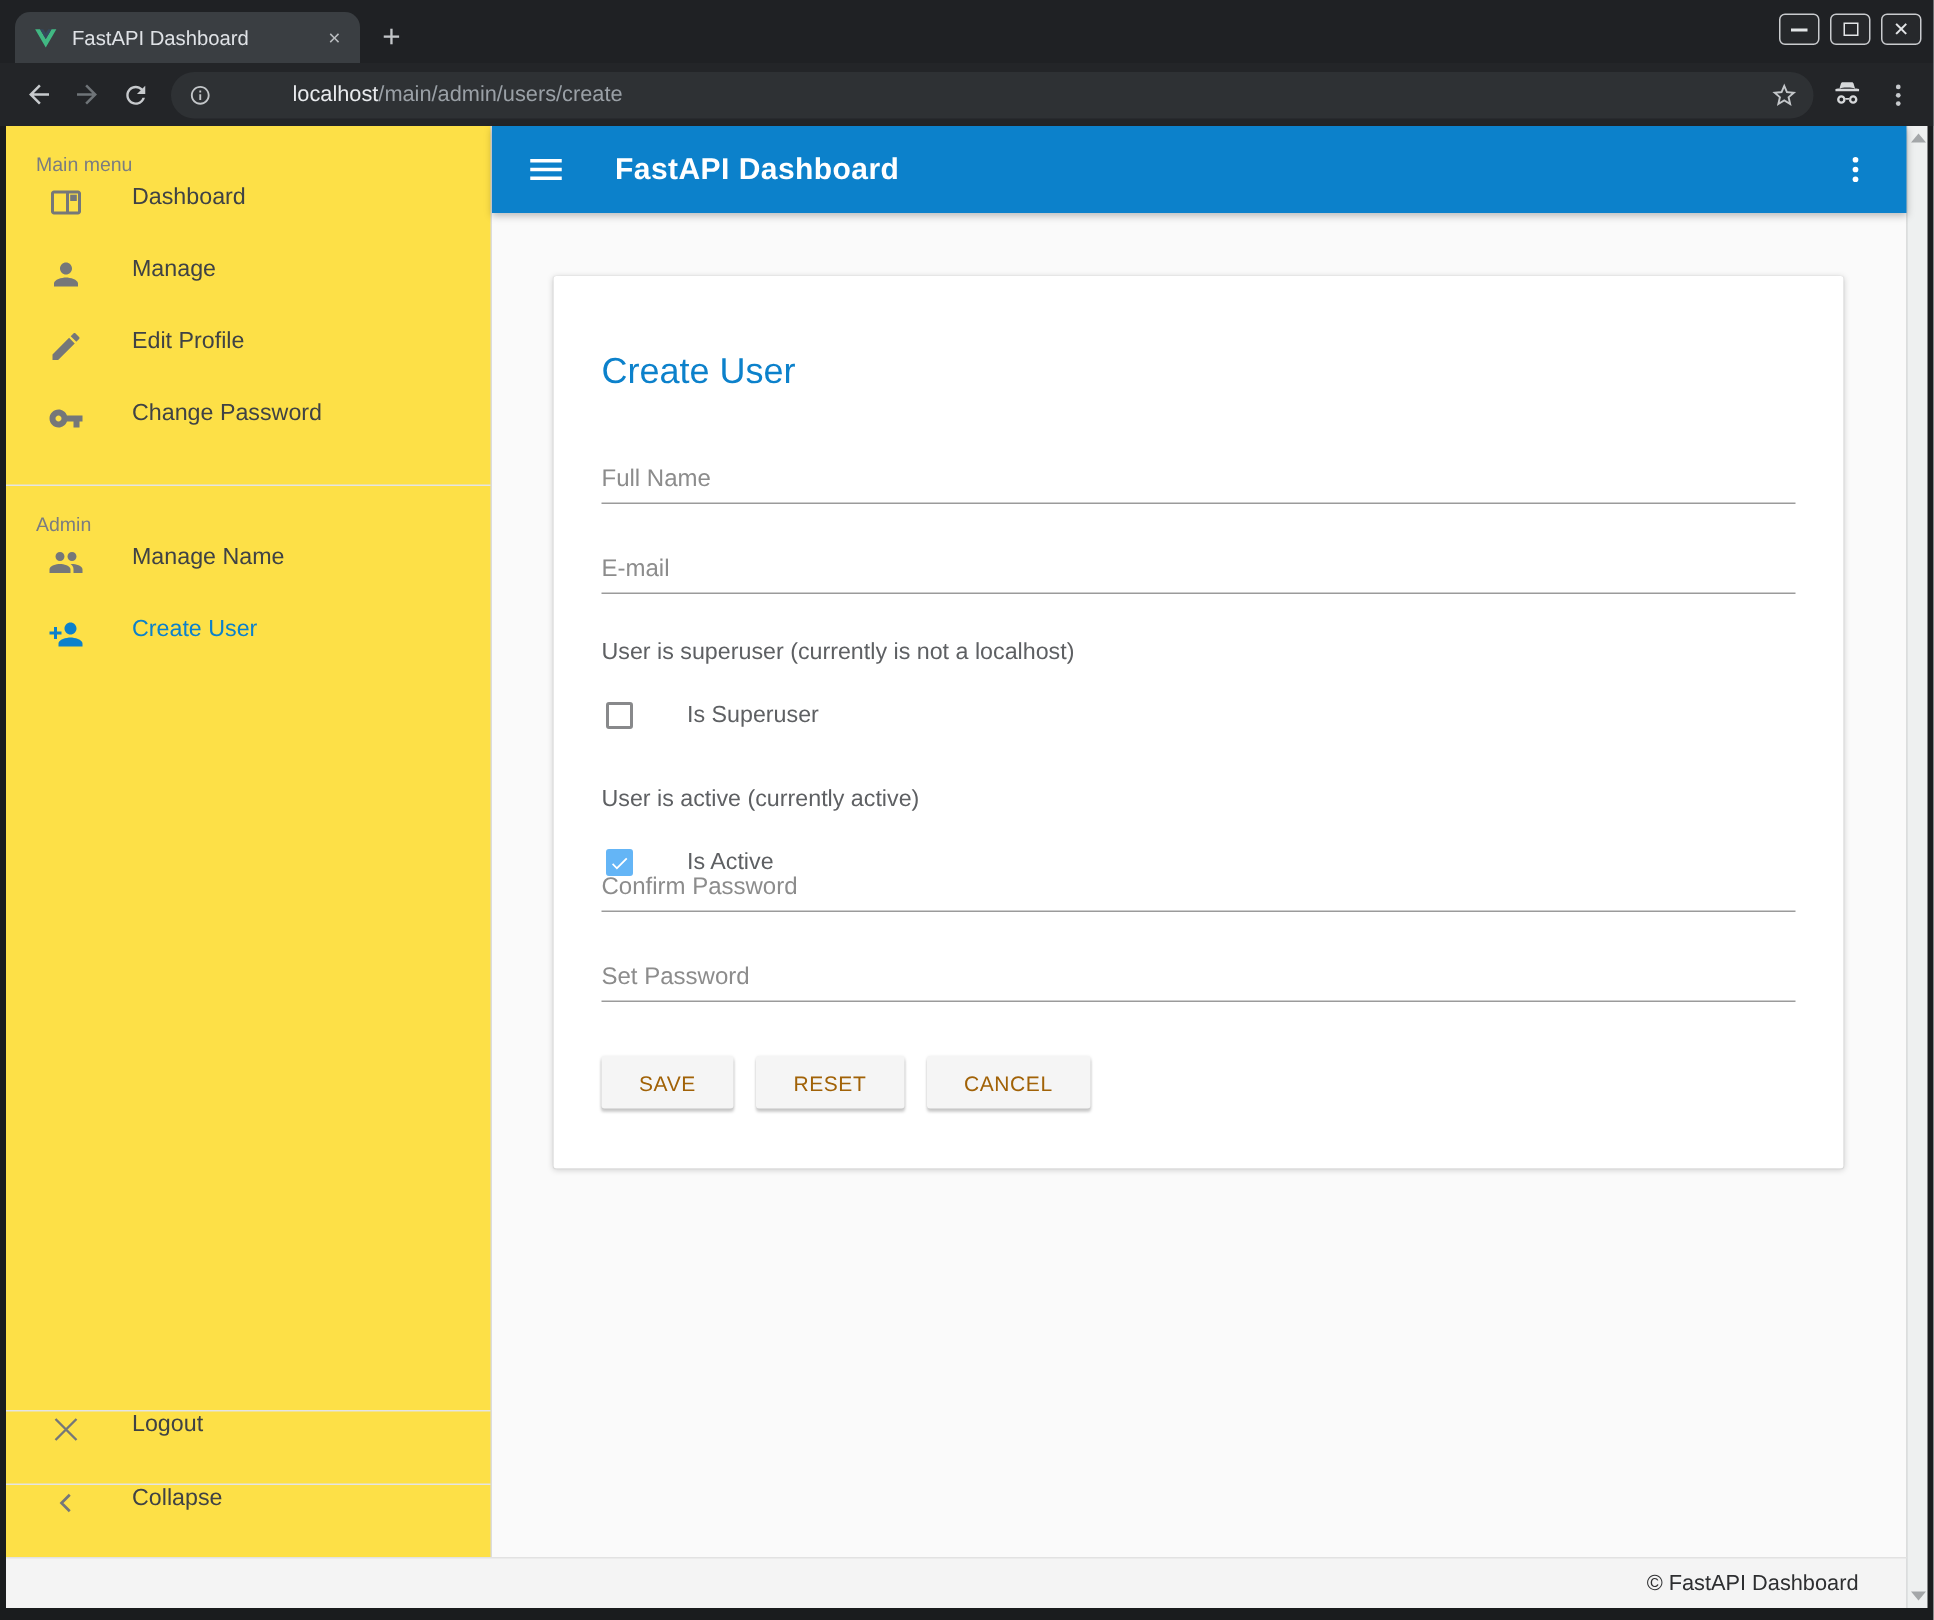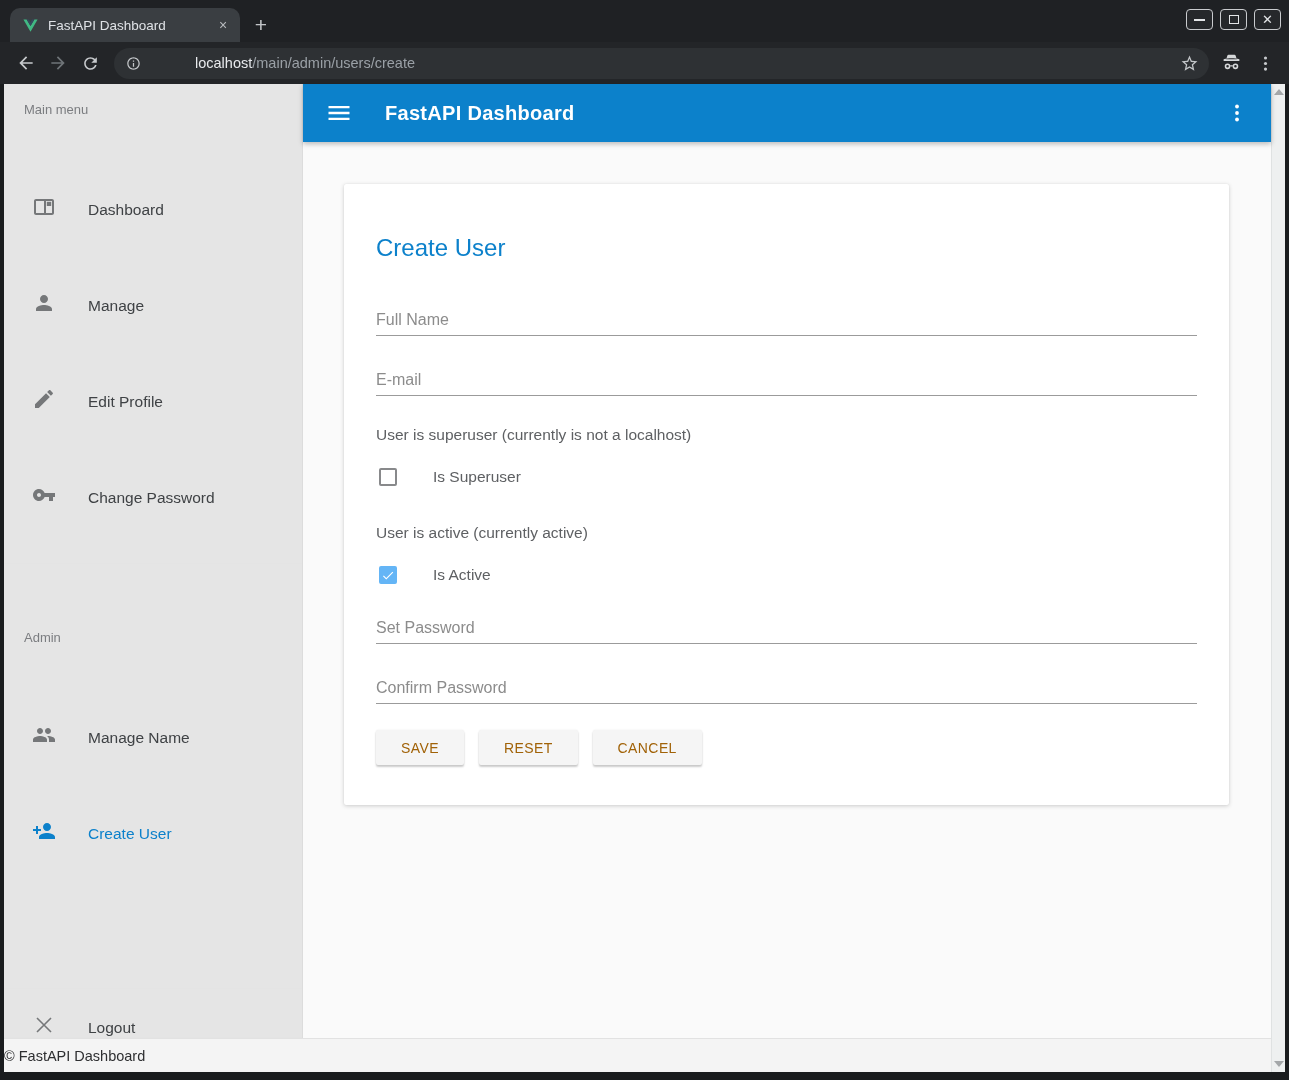--- a/index.html
+++ b/index.html
@@ -60,25 +60,25 @@
     display:flex; flex-direction:column; justify-content:space-between; align-items:center;
     padding:5px 0;
   }
   .arr-up { width:0; height:0; border-left:5px solid transparent; border-right:5px solid transparent; border-bottom:6px solid #a4a7a9; }
   .arr-down { width:0; height:0; border-left:5px solid transparent; border-right:5px solid transparent; border-top:6px solid #a4a7a9; }
 
   .app-main { flex:1; display:flex; min-height:0; }
 
   
   .sidebar {
-    width:299px; flex:none; background:#e5e5e5; border-right:1px solid #dcdcdc;
-    display:flex; flex-direction:column;gap:48px;
+    width:324px; flex:none; background:#fde047; border-right:1px solid #dcdcdc;
+    display:flex; flex-direction:column;
   }
   .section-label { color:#7b7d80; font-size:13px; padding:18px 0 6px 20px; }
-  .nav-item { height:48px; display:flex; align-items:flex-end; padding-left:28px; cursor:pointer; color:#3f4245; }
+  .nav-item { height:48px; display:flex; align-items:flex-start; padding-left:28px; cursor:pointer; color:#3f4245; }
   .nav-item .icn { width:24px; height:24px; color:#757779; flex:none; }
   .nav-item .lbl { margin-left:32px; font-size:15.5px; }
   .nav-item.active { color:#0c81cb; }
   .nav-item.active .icn { color:#0c81cb; }
   .nav-item.active .lbl { color:#0c81cb; }
   .side-divider { border-top:1px solid #e4e4e4; margin-top:8px; }
   .side-spacer { flex:1; }
   .side-bottom .side-divider { margin-top:0; }
 
   
@@ -118,21 +118,21 @@
   .btnrow { display:flex; gap:15px; }
   .mbtn {
     min-width:64px; height:35px; padding:0 25px; background:#f5f5f5; border:0;
     border-radius:2px; box-shadow:0 2px 2px rgba(0,0,0,0.2), 0 0 2px rgba(0,0,0,0.08);
     font-family:"Liberation Sans",sans-serif; font-size:14px; font-weight:500;
     color:#a16207; letter-spacing:.4px; cursor:pointer;
   }
 
   .footer {
     height:34px; flex:none; background:#f4f4f4; border-top:1px solid #e2e2e2;
-    display:flex; align-items:center; justify-content:flex-start; padding-right:32px;
+    display:flex; align-items:center; justify-content:flex-end; padding-right:32px;
   }
   .footer-text { color:#2e2f31; font-size:14.5px; }
 </style>
 </head>
 <body>
 
 <div class="chrome">
   <div class="tabstrip">
     <div class="tab">
       <span class="tab-favicon">
@@ -273,20 +273,28 @@
         <div class="side-divider"></div>
         <div class="nav-item">
           <span class="icn">
             <svg viewBox="0 0 24 24" width="24" height="24" fill="none" stroke="currentColor" stroke-width="1.6">
                 <path d="M5 5l14 14M19 5L5 19"></path>
               </svg>
           </span>
           <span class="lbl">Logout</span>
         </div>
         <div class="side-divider"></div>
+        <div class="nav-item">
+          <span class="icn">
+            <svg viewBox="0 0 24 24" width="24" height="24" fill="none" stroke="currentColor" stroke-width="1.8">
+                <path d="M14.5 6.5L9 12l5.5 5.5"></path>
+              </svg>
+          </span>
+          <span class="lbl">Collapse</span>
+        </div>
       </div>
     </div>
 
     <div class="content">
       <div class="appbar">
         <span class="burger">
           <svg viewBox="0 0 24 24" width="28" height="28" fill="currentColor">
               <path d="M3 18h18v-2H3v2zm0-5h18v-2H3v2zm0-7v2h18V6H3z"></path>
             </svg>
         </span>
@@ -317,22 +325,22 @@
           <div class="hint hint-2">User is active (currently active)</div>
           <div class="cbrow">
             <span class="cbox checked">
               <svg viewBox="0 0 24 24" width="15" height="15" fill="#ffffff">
                   <path d="M9 16.17L4.83 12l-1.42 1.41L9 19 21 7l-1.41-1.41z"></path>
                 </svg>
             </span>
             <span class="cblbl">Is Active</span>
           </div>
 
+          <input class="mfield fld-4" type="password" placeholder="Confirm Password" style="">
           <input class="mfield fld-3" type="password" placeholder="Set Password" style="">
-          <input class="mfield fld-4" type="password" placeholder="Confirm Password" style="">
 
           <div class="btnrow">
             <button class="mbtn">SAVE</button>
             <button class="mbtn">RESET</button>
             <button class="mbtn">CANCEL</button>
           </div>
         </div>
       </div>
     </div>
   </div>

